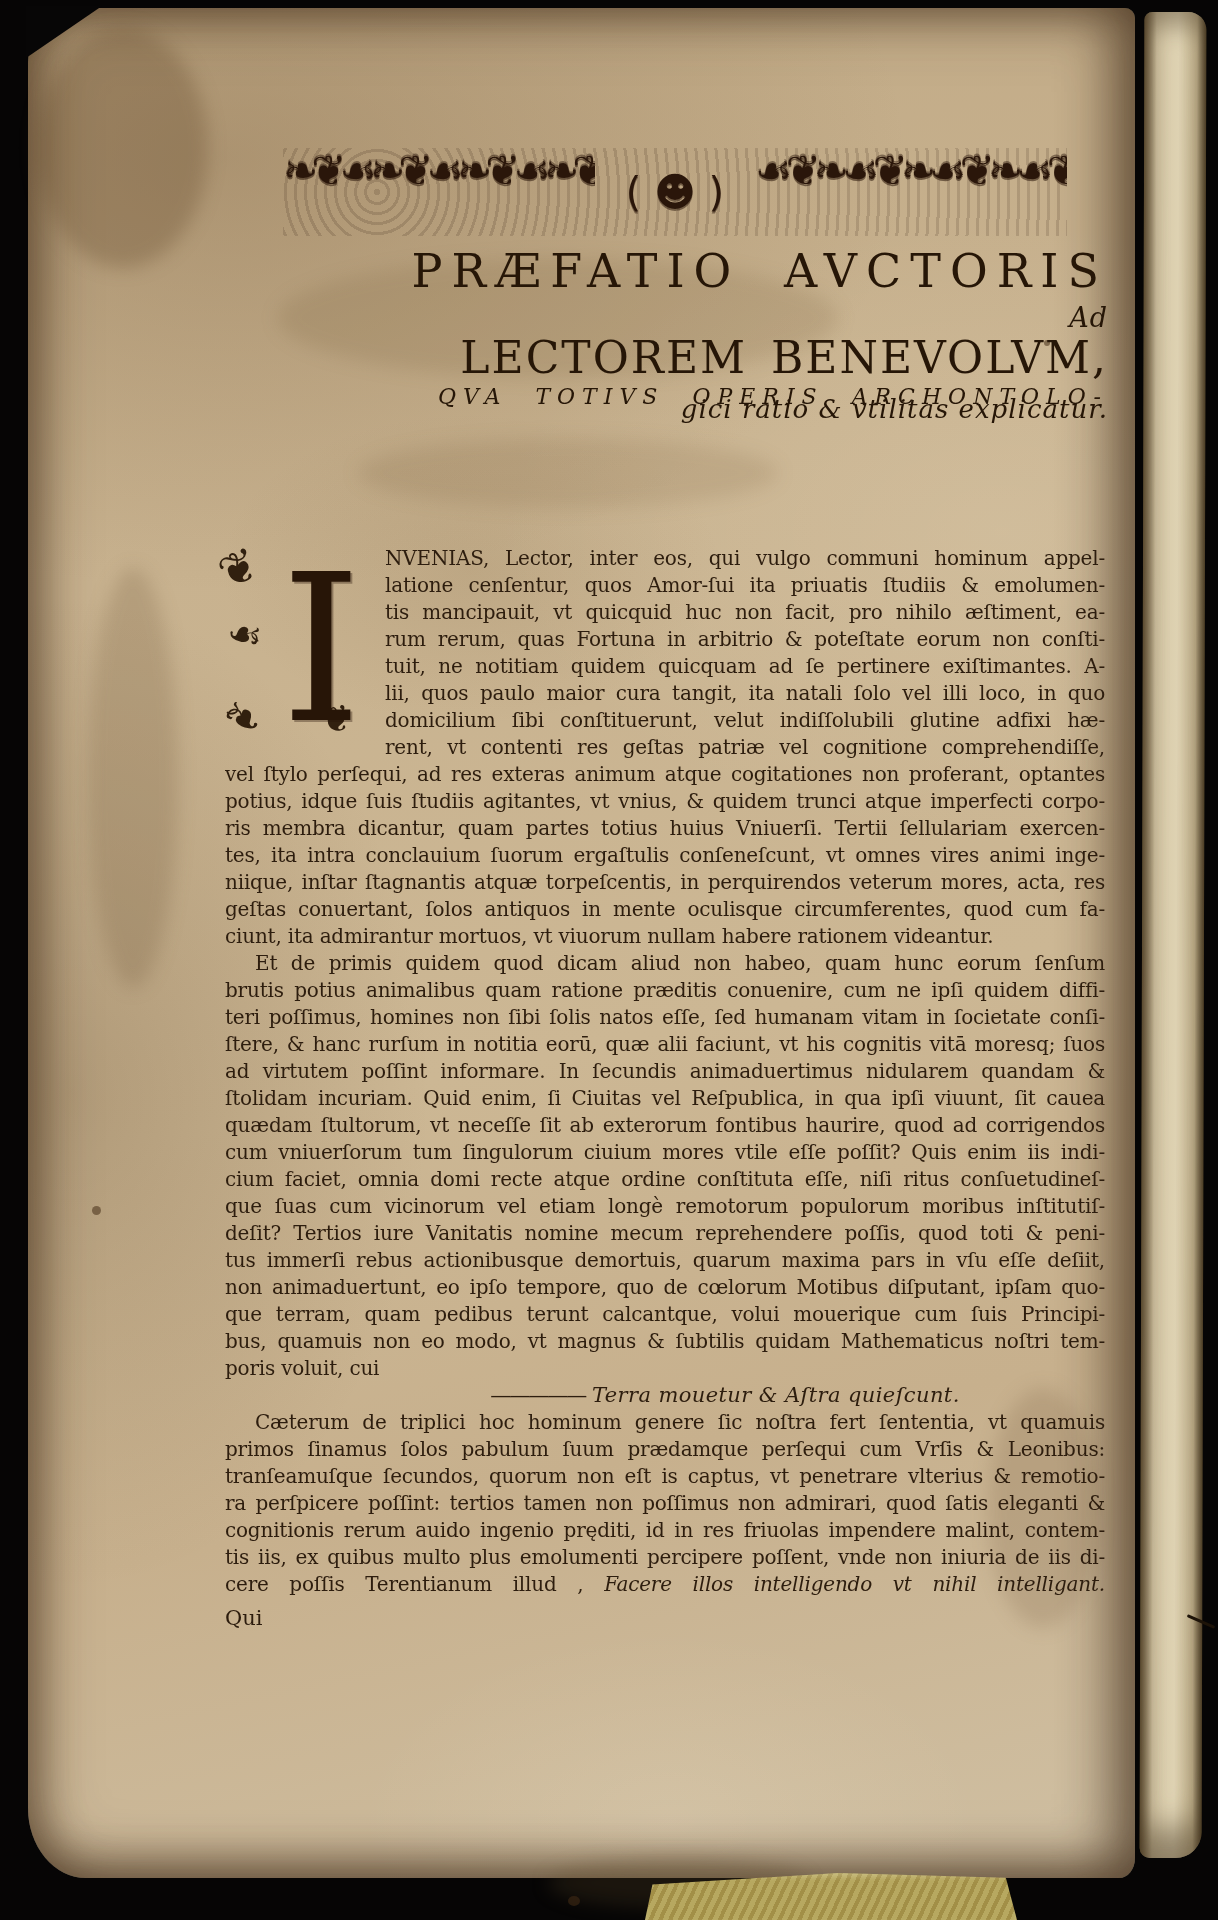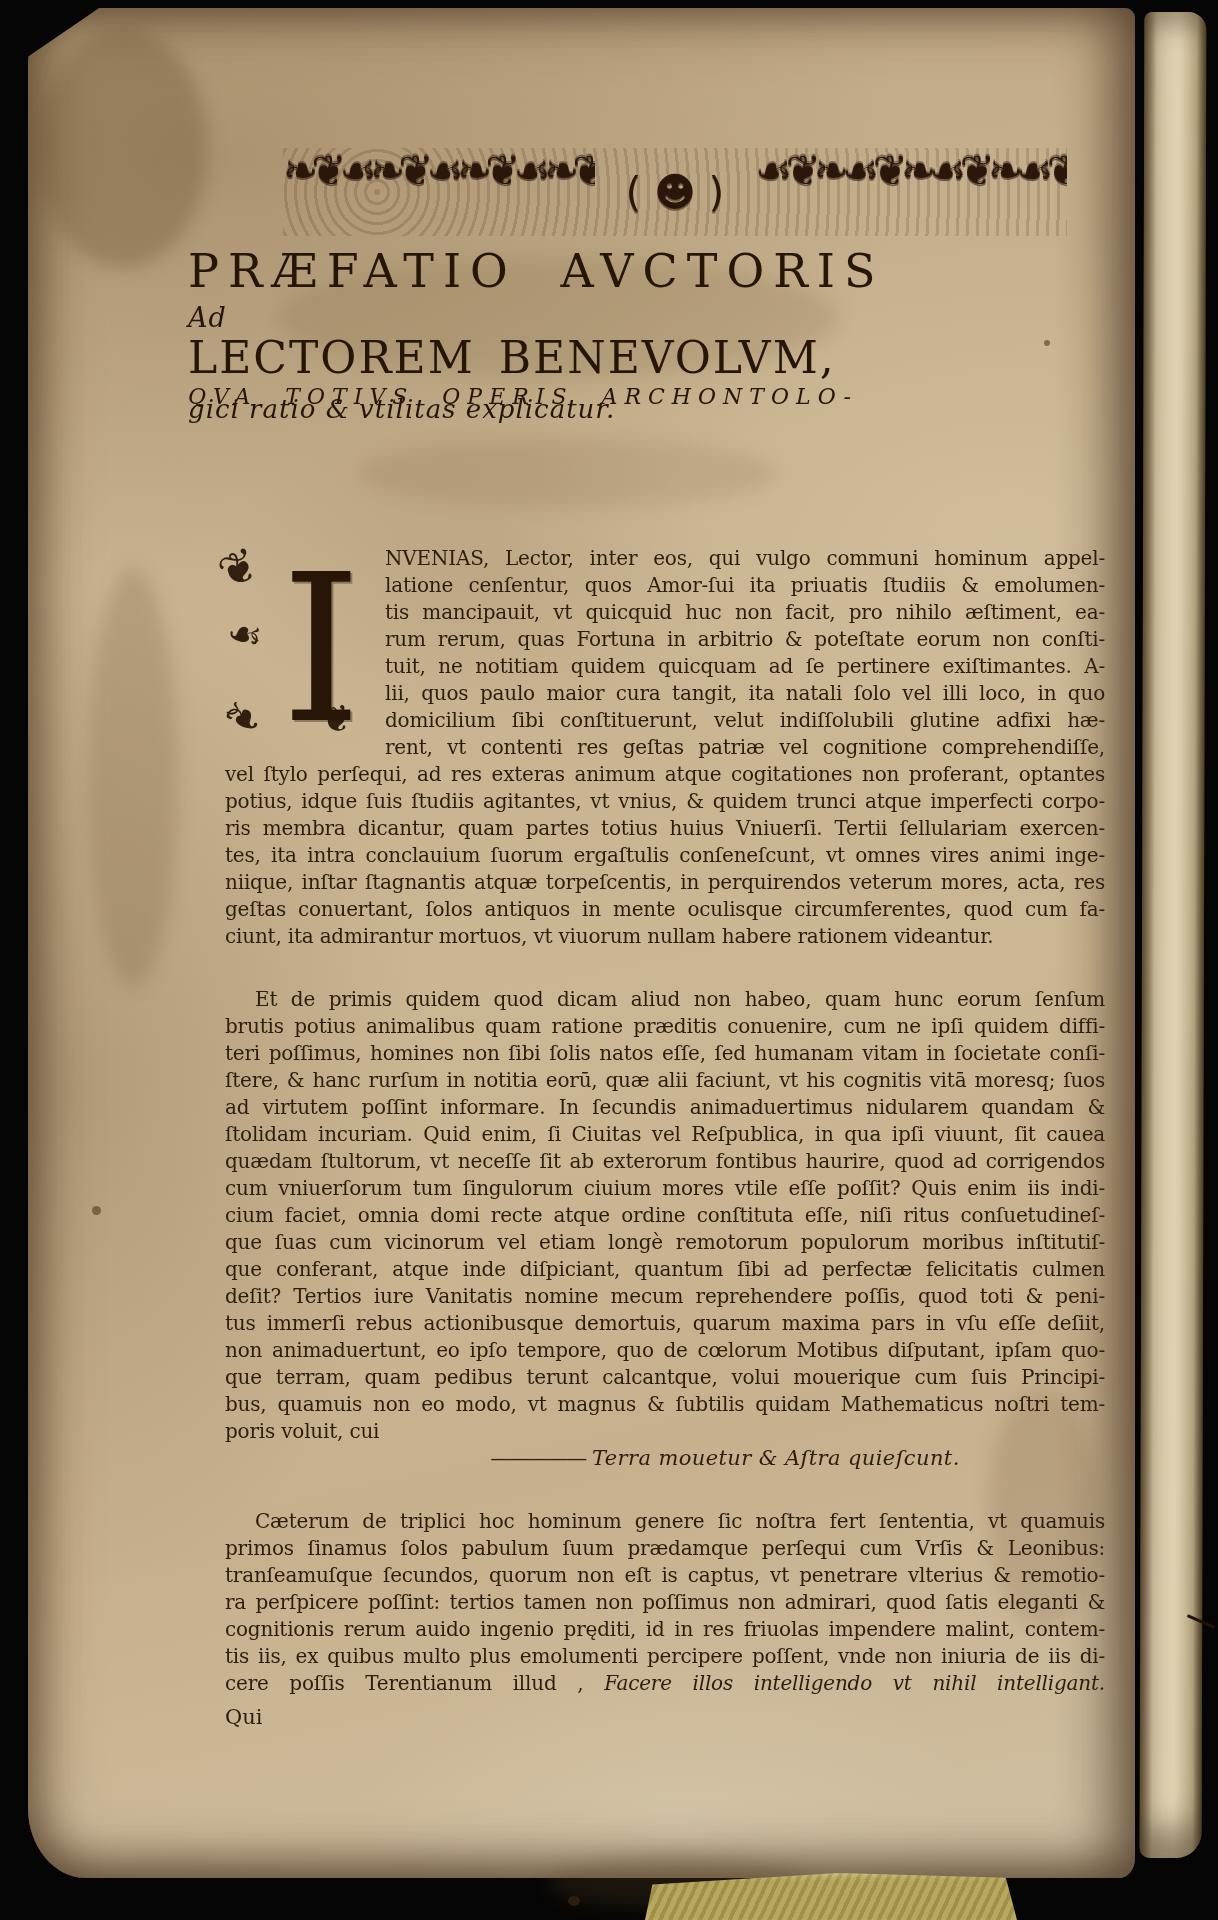--- a/index.html
+++ b/index.html
@@ -48,35 +48,35 @@
   .headpiece{position:absolute;left:255px;top:140px;width:784px;height:88px;overflow:hidden;
     display:flex;align-items:center;justify-content:space-between;
     color:#2a160a;font-family:"DejaVu Sans",sans-serif;
     background:repeating-radial-gradient(circle at 12% 50%, rgba(40,20,8,.15) 0 3px, transparent 3px 10px);}
   .orn-run{display:block;width:312px;font-size:42px;line-height:43px;letter-spacing:-7px;
     overflow:hidden;height:86px;text-shadow:0 2px 0 rgba(42,22,10,.55),0 -2px 0 rgba(42,22,10,.45);}
   .orn-center{display:block;width:150px;text-align:center;font-size:40px;line-height:86px;
     white-space:nowrap;text-shadow:0 2px 0 rgba(42,22,10,.5);}
 
   
-  .t{position:absolute;left:160px;width:920px;text-align:left;color:#261607;
+  .t{position:absolute;left:160px;width:920px;text-align:right;color:#261607;
      font-family:"DejaVu Serif","Liberation Serif",serif;}
   .t1{top:236px;font-size:46px;letter-spacing:9px;word-spacing:20px;}
   .t2{top:294px;font-size:27px;font-style:italic;letter-spacing:1px;}
   .t3{top:324px;font-size:44px;letter-spacing:2px;word-spacing:8px;}
   .s1{top:376px;font-size:22px;font-style:italic;letter-spacing:7px;word-spacing:14px;}
   .s2{top:386px;font-size:26px;font-style:italic;letter-spacing:1px;}
 
   
   .textblock{position:absolute;left:197px;top:537px;width:880px;
     font-family:"DejaVu Serif","Liberation Serif",serif;color:#2d1d0e;}
   .line{font-size:20px;line-height:27px;height:27px;overflow:hidden;
     text-align:justify;text-align-last:justify;letter-spacing:-.2px;}
   .p1a{margin-left:160px;}
-  .p2 .line:first-child,.p3 .line:first-child{text-indent:30px;margin-top:36px;}
+  .p2 .line:first-child,.p3 .line:first-child{text-indent:30px;}
   .p1b .line:last-child,.p2 .line:last-child{text-align-last:left;}
   .dropcap{position:absolute;left:0;top:4px;width:148px;height:212px;}
   .dc-letter{position:absolute;left:56px;top:2px;font-size:204px;line-height:198px;
     color:#271507;text-shadow:2px 2px 0 rgba(39,21,8,.35);}
   .dc-orn{position:absolute;color:#31200f;font-family:"DejaVu Sans",sans-serif;}
   .dc-orn.o1{left:-6px;top:-8px;font-size:46px;transform:rotate(-24deg);}
   .dc-orn.o2{left:2px;top:62px;font-size:40px;transform:rotate(12deg);}
   .dc-orn.o3{left:-2px;top:140px;font-size:48px;transform:rotate(28deg);}
   .dc-orn.o4{left:96px;top:150px;font-size:36px;transform:rotate(-14deg);}
   .quoteline{height:27px;line-height:27px;text-align:center;padding-left:120px;
@@ -147,21 +147,20 @@
         <div class="line">Et de primis quidem quod dicam aliud non habeo, quam hunc eorum ſenſum</div>
         <div class="line">brutis potius animalibus quam ratione præditis conuenire, cum ne ipſi quidem diffi-</div>
         <div class="line">teri poſſimus, homines non ſibi ſolis natos eſſe, ſed humanam vitam in ſocietate conſi-</div>
         <div class="line">ſtere, &amp; hanc rurſum in notitia eorū, quæ alii faciunt, vt his cognitis vitā moresq; ſuos</div>
         <div class="line">ad virtutem poſſint informare. In ſecundis animaduertimus nidularem quandam &amp;</div>
         <div class="line">ſtolidam incuriam. Quid enim, ſi Ciuitas vel Reſpublica, in qua ipſi viuunt, ſit cauea</div>
         <div class="line">quædam ſtultorum, vt neceſſe ſit ab exterorum fontibus haurire, quod ad corrigendos</div>
         <div class="line">cum vniuerſorum tum ſingulorum ciuium mores vtile eſſe poſſit? Quis enim iis indi-</div>
         <div class="line">cium faciet, omnia domi recte atque ordine conſtituta eſſe, niſi ritus conſuetudineſ-</div>
         <div class="line">que ſuas cum vicinorum vel etiam longè remotorum populorum moribus inſtitutiſ-</div>
-        <div class="line">que conferant, atque inde diſpiciant, quantum ſibi ad perfectæ felicitatis culmen</div>
         <div class="line">deſit? Tertios iure Vanitatis nomine mecum reprehendere poſſis, quod toti &amp; peni-</div>
         <div class="line">tus immerſi rebus actionibusque demortuis, quarum maxima pars in vſu eſſe deſiit,</div>
         <div class="line">non animaduertunt, eo ipſo tempore, quo de cœlorum Motibus diſputant, ipſam quo-</div>
         <div class="line">que terram, quam pedibus terunt calcantque, volui mouerique cum ſuis Principi-</div>
         <div class="line">bus, quamuis non eo modo, vt magnus &amp; ſubtilis quidam Mathematicus noſtri tem-</div>
         <div class="line">poris voluit, cui</div>
       </div>
 
     <div class="quoteline">
       <span class="qdash">—————</span>

